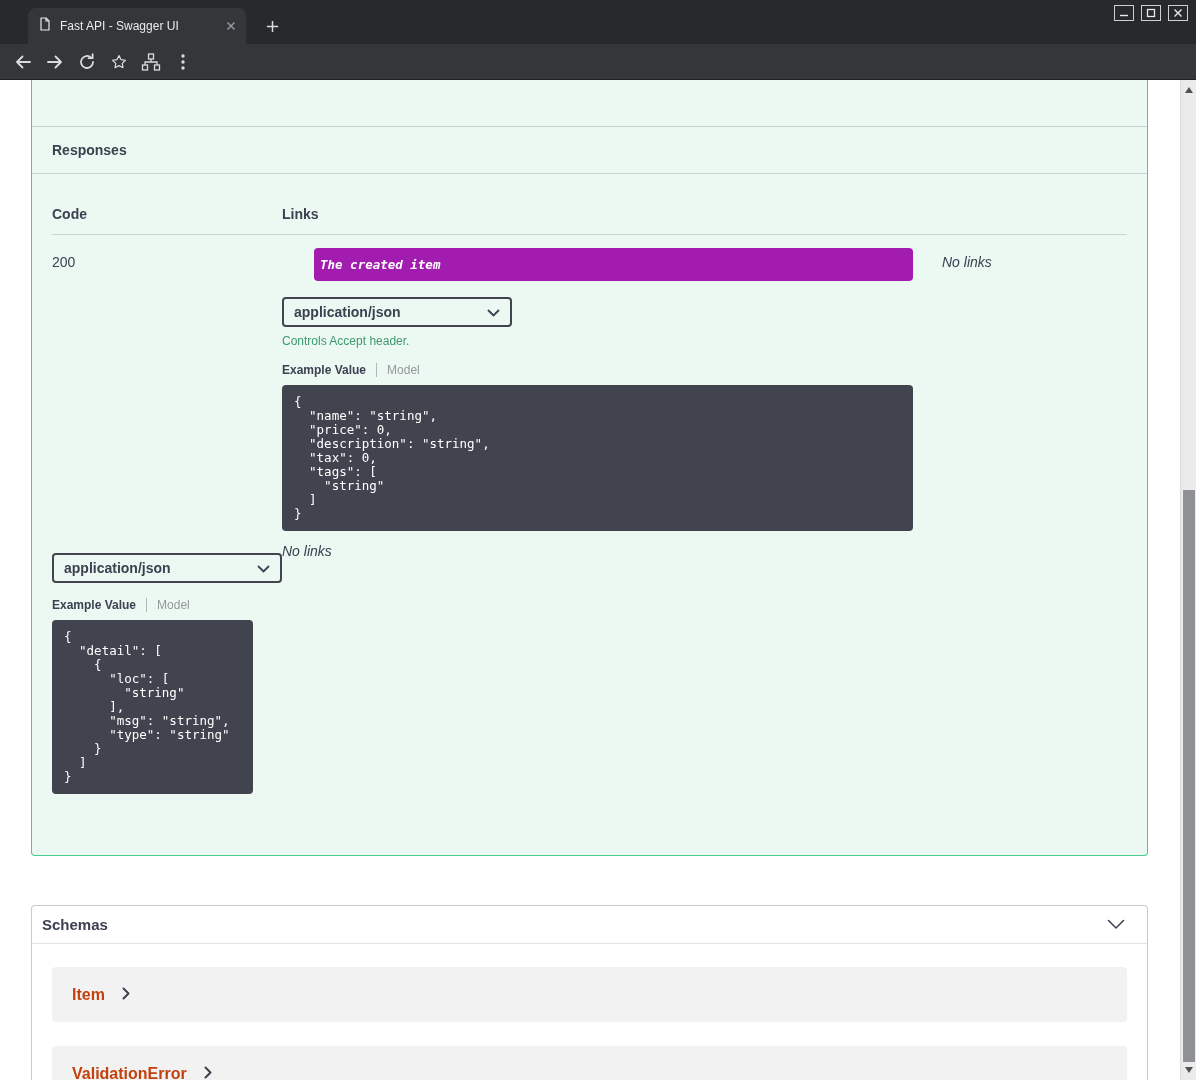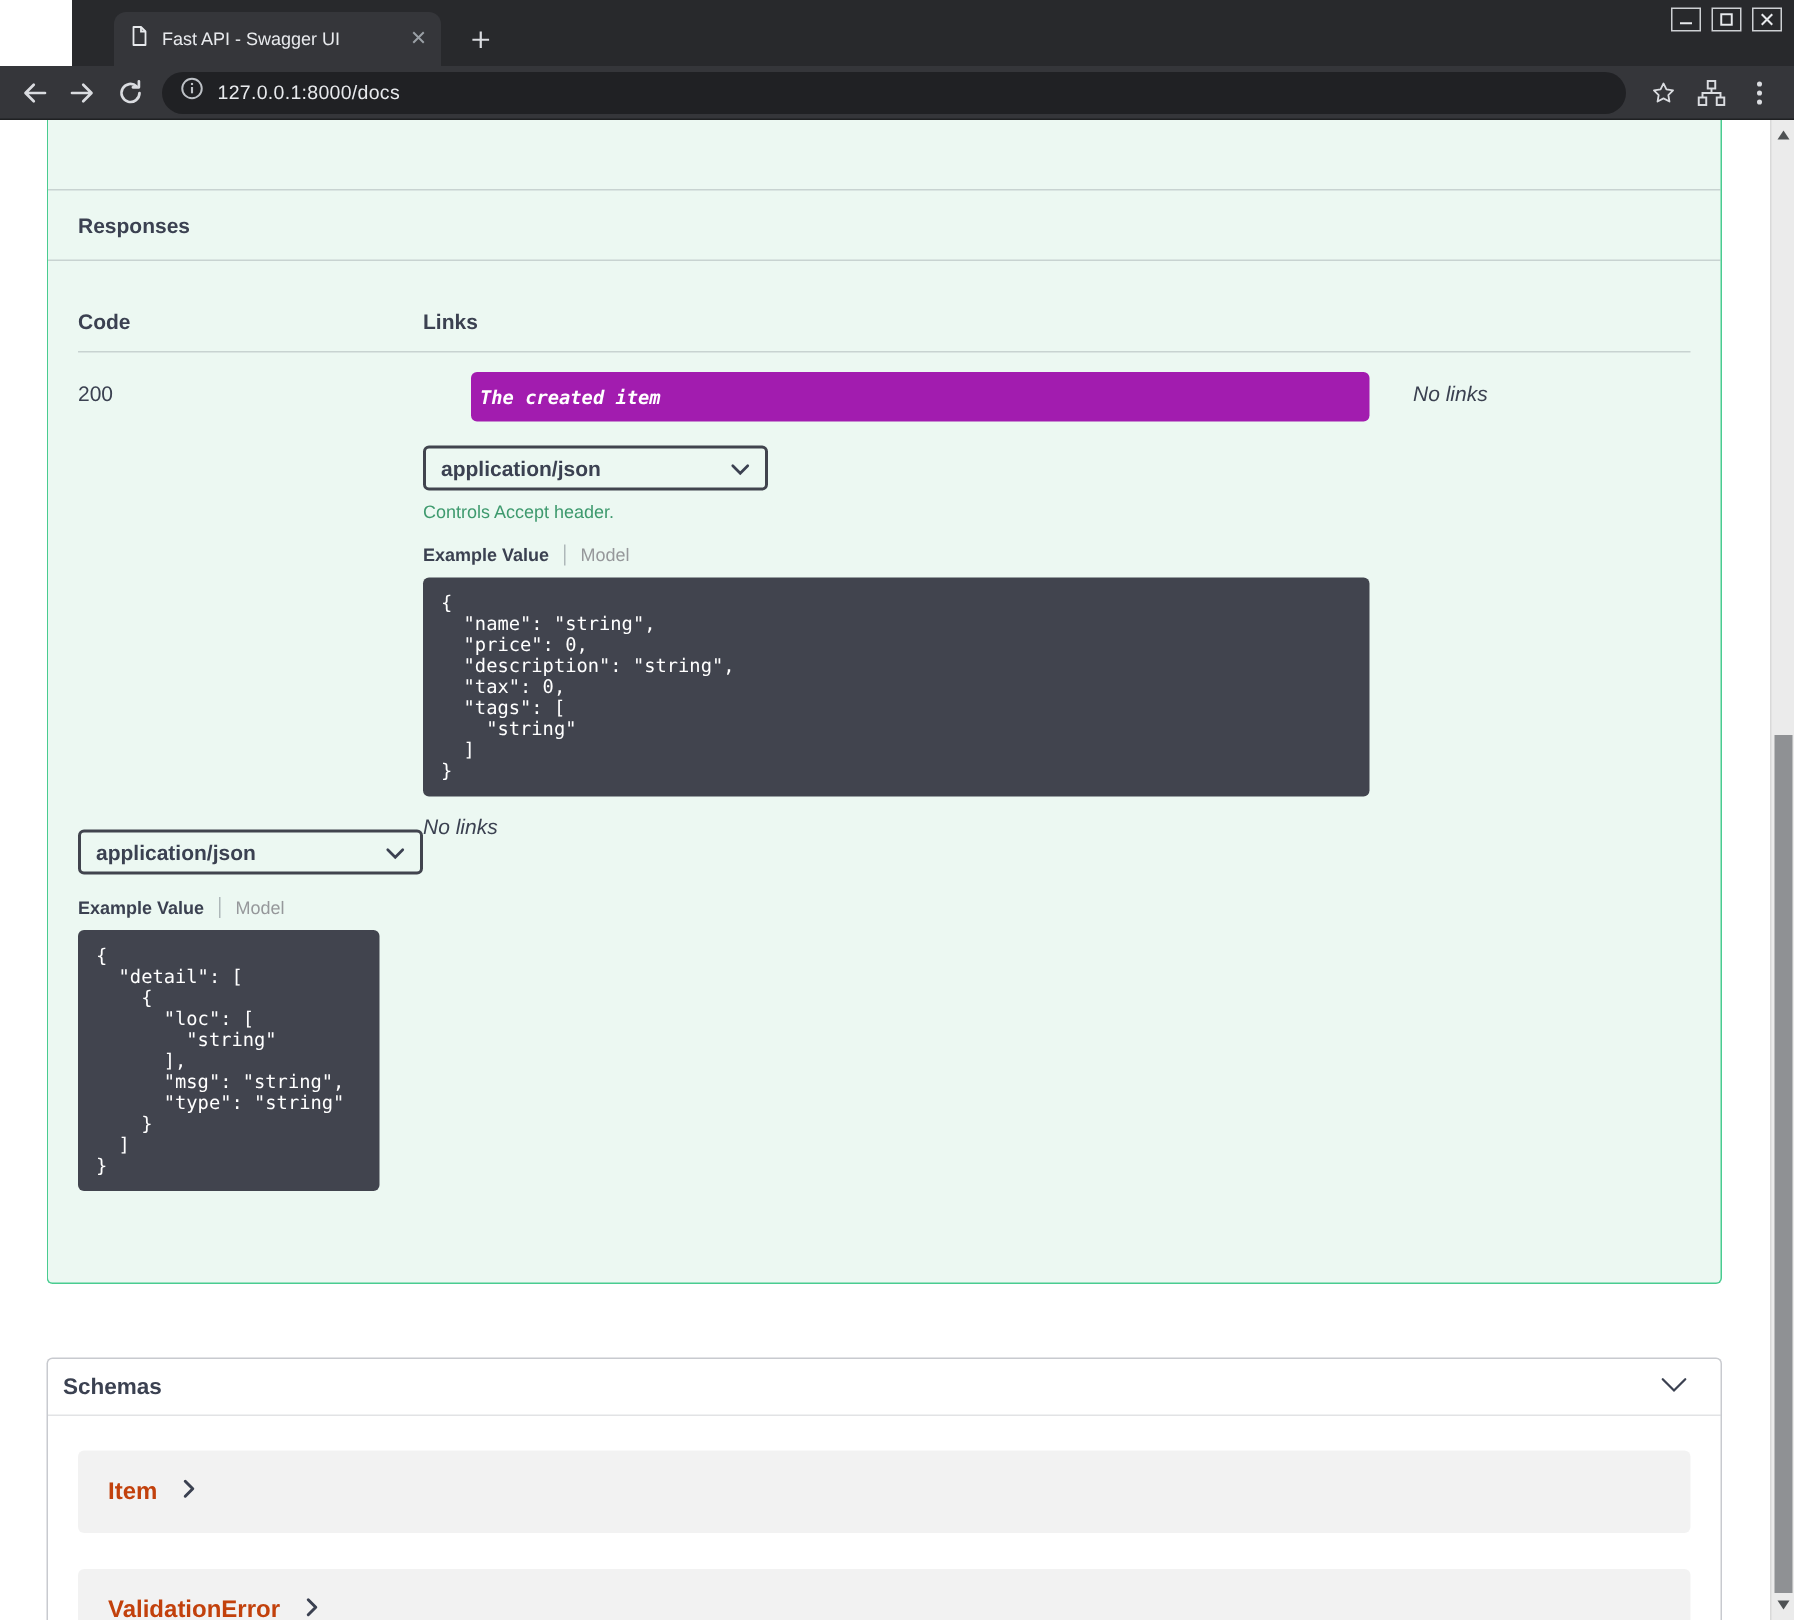--- a/index.html
+++ b/index.html
@@ -4,21 +4,21 @@
 <style>
   * { box-sizing: border-box; }
   html,body { margin:0; padding:0; }
   body {
     width:1196px; height:1080px; overflow:hidden;
     font-family:"Liberation Sans", sans-serif;
     background:#fff;
   }
 
   
-  .titlebar { height:44px; background:#28292c; position:relative;margin-left:48px; }
+  .titlebar { height:44px; background:#28292c; position:relative; }
   .tab {
     position:absolute; left:28px; bottom:0; width:218px; height:36px;
     background:#35363a; border-radius:8px 8px 0 0;
     display:flex; align-items:center; gap:8px; padding:0 10px; color:#e8eaed;
   }
   .tab-title { flex:1; font-size:12px; white-space:nowrap; overflow:hidden; }
   .new-tab-btn {
     position:absolute; left:258px; bottom:4px; width:28px; height:28px;
     display:flex; align-items:center; justify-content:center; border-radius:50%;
   }
@@ -168,30 +168,20 @@
   <div class="nav-btn">
     <svg width="18" height="18" viewBox="0 0 18 18">
         <path d="M2 9h12.2M9.5 3.5L15 9l-5.5 5.5" stroke="#dadce0" stroke-width="1.8" fill="none" stroke-linecap="round" stroke-linejoin="round"></path>
       </svg>
   </div>
   <div class="nav-btn">
     <svg width="18" height="18" viewBox="0 0 18 18">
         <path d="M15 9a6 6 0 1 1-1.9-4.4" stroke="#dadce0" stroke-width="1.8" fill="none" stroke-linecap="round"></path>
         <path d="M14.6 1.2v4h-4" fill="none" stroke="#dadce0" stroke-width="1.8" stroke-linecap="round" stroke-linejoin="round"></path>
       </svg>
-  </div>
-  <div class="omnibox">
-    <span>
-      <svg width="16" height="16" viewBox="0 0 16 16">
-          <circle cx="8" cy="8" r="6.5" stroke="#bdc1c6" fill="none" stroke-width="1.3"></circle>
-          <rect x="7.3" y="7" width="1.4" height="4.2" fill="#bdc1c6"></rect>
-          <rect x="7.3" y="4.3" width="1.4" height="1.4" fill="#bdc1c6"></rect>
-        </svg>
-    </span>
-    <span class="url-text">127.0.0.1:8000/docs</span>
   </div>
   <div class="tool-icon">
     <svg width="18" height="18" viewBox="0 0 24 24">
         <path d="M12 3.5l2.6 5.3 5.9.9-4.2 4.1 1 5.8-5.3-2.8-5.3 2.8 1-5.8L3.5 9.7l5.9-.9z" fill="none" stroke="#dadce0" stroke-width="1.6" stroke-linejoin="round"></path>
       </svg>
   </div>
   <div class="tool-icon">
     <svg width="20" height="18" viewBox="0 0 20 18">
         <rect x="7.5" y="1" width="5" height="5" fill="none" stroke="#dadce0" stroke-width="1.3"></rect>
         <path d="M10 6v3M4 12V9h12v3" fill="none" stroke="#dadce0" stroke-width="1.3"></path>

